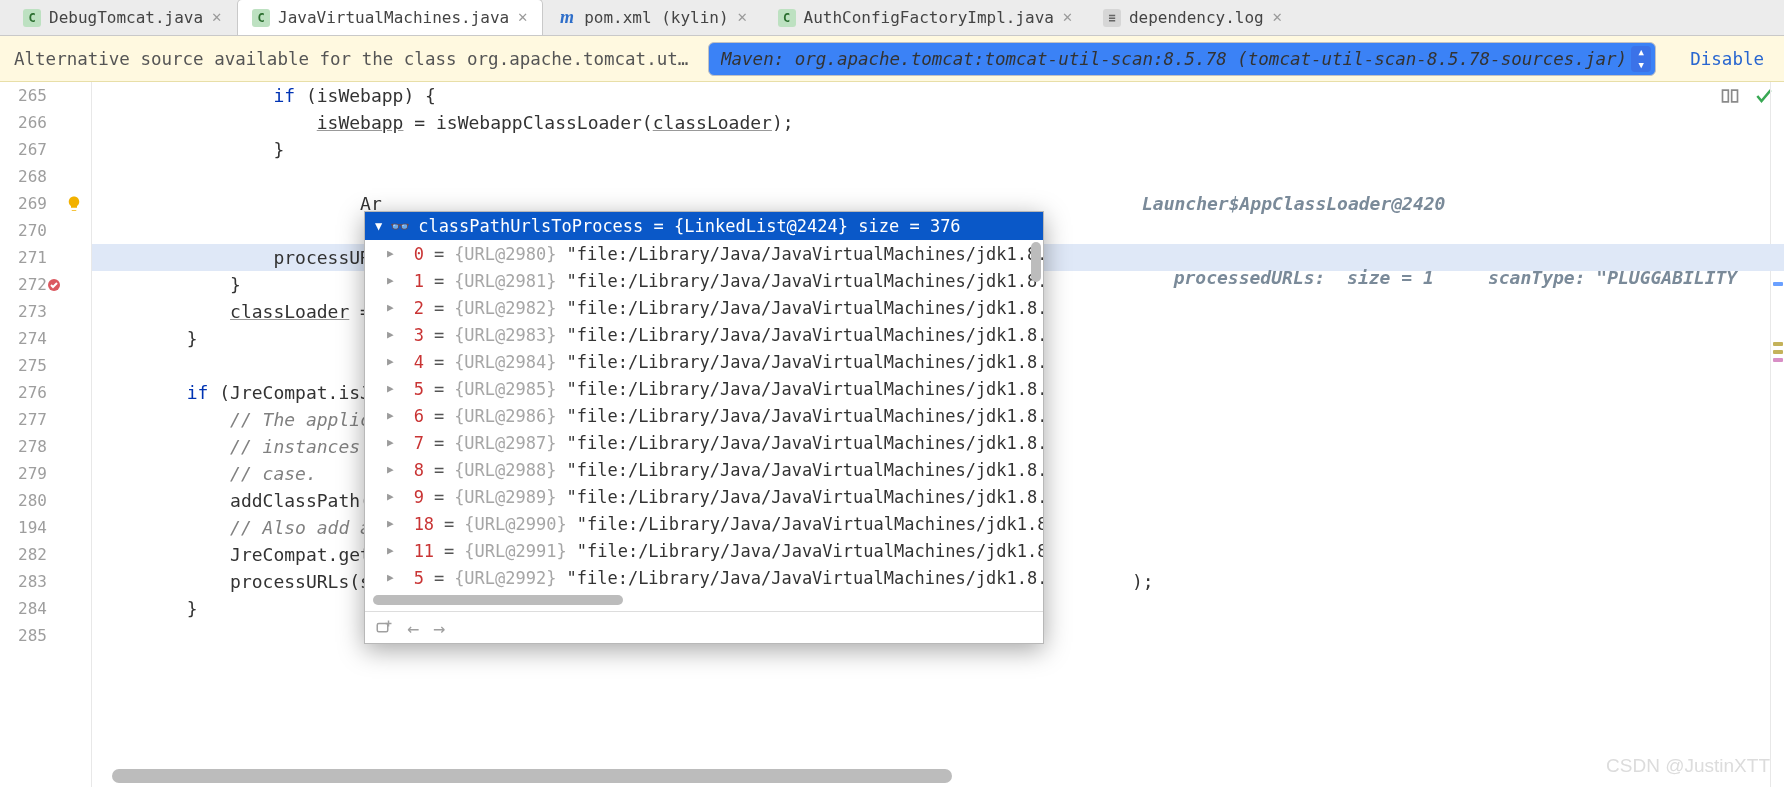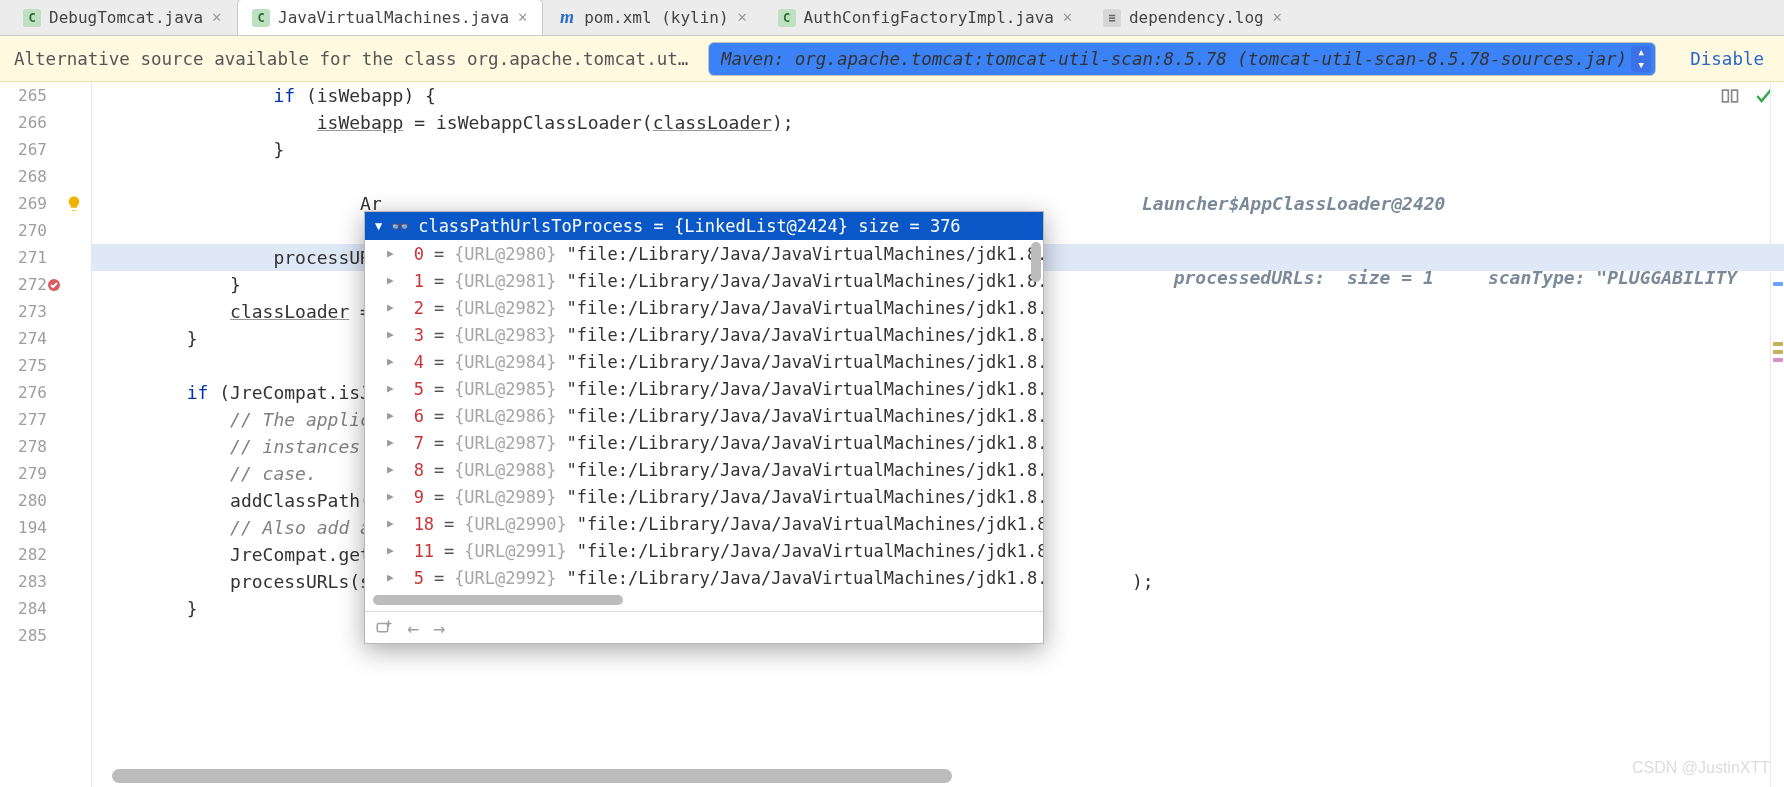--- a/index.html
+++ b/index.html
@@ -138,21 +138,21 @@
   .popup-foot{
     height:32px;border-top:1px solid #ddd;display:flex;align-items:center;
     gap:14px;padding:0 10px;color:#a0a0a0;
   }
   .popup-scroll-v{position:absolute;top:2px;right:2px;width:10px;height:40px;background:var(--scroll-thumb);border-radius:5px;}
   .popup-scroll-h{height:10px;background:var(--scroll-thumb);border-radius:5px;margin:4px 8px 6px 8px;width:250px;}
   
   .hscroll{position:absolute;left:112px;right:12px;bottom:4px;height:14px;}
   .hscroll .thumb{height:100%;width:840px;background:var(--scroll-thumb);border-radius:7px;}
   
-  .wm{position:absolute;right:14px;bottom:10px;font-family:-apple-system,sans-serif;color:var(--watermark);font-size:16px;}
+  .wm{position:absolute;right:14px;bottom:10px;font-family:-apple-system,sans-serif;color:var(--watermark);font-size:19px;}
   
   .mstrip{position:absolute;top:0;right:0;width:14px;height:100%;border-left:1px solid var(--gutter-border);}
   .mstrip .m{position:absolute;left:2px;width:10px;height:4px;border-radius:1px;}
 </style>
 </head>
 <body>
 
 <div class="tabbar" id="tabbar">
     <div class="tab">
       <span class="ficon java">C</span>

